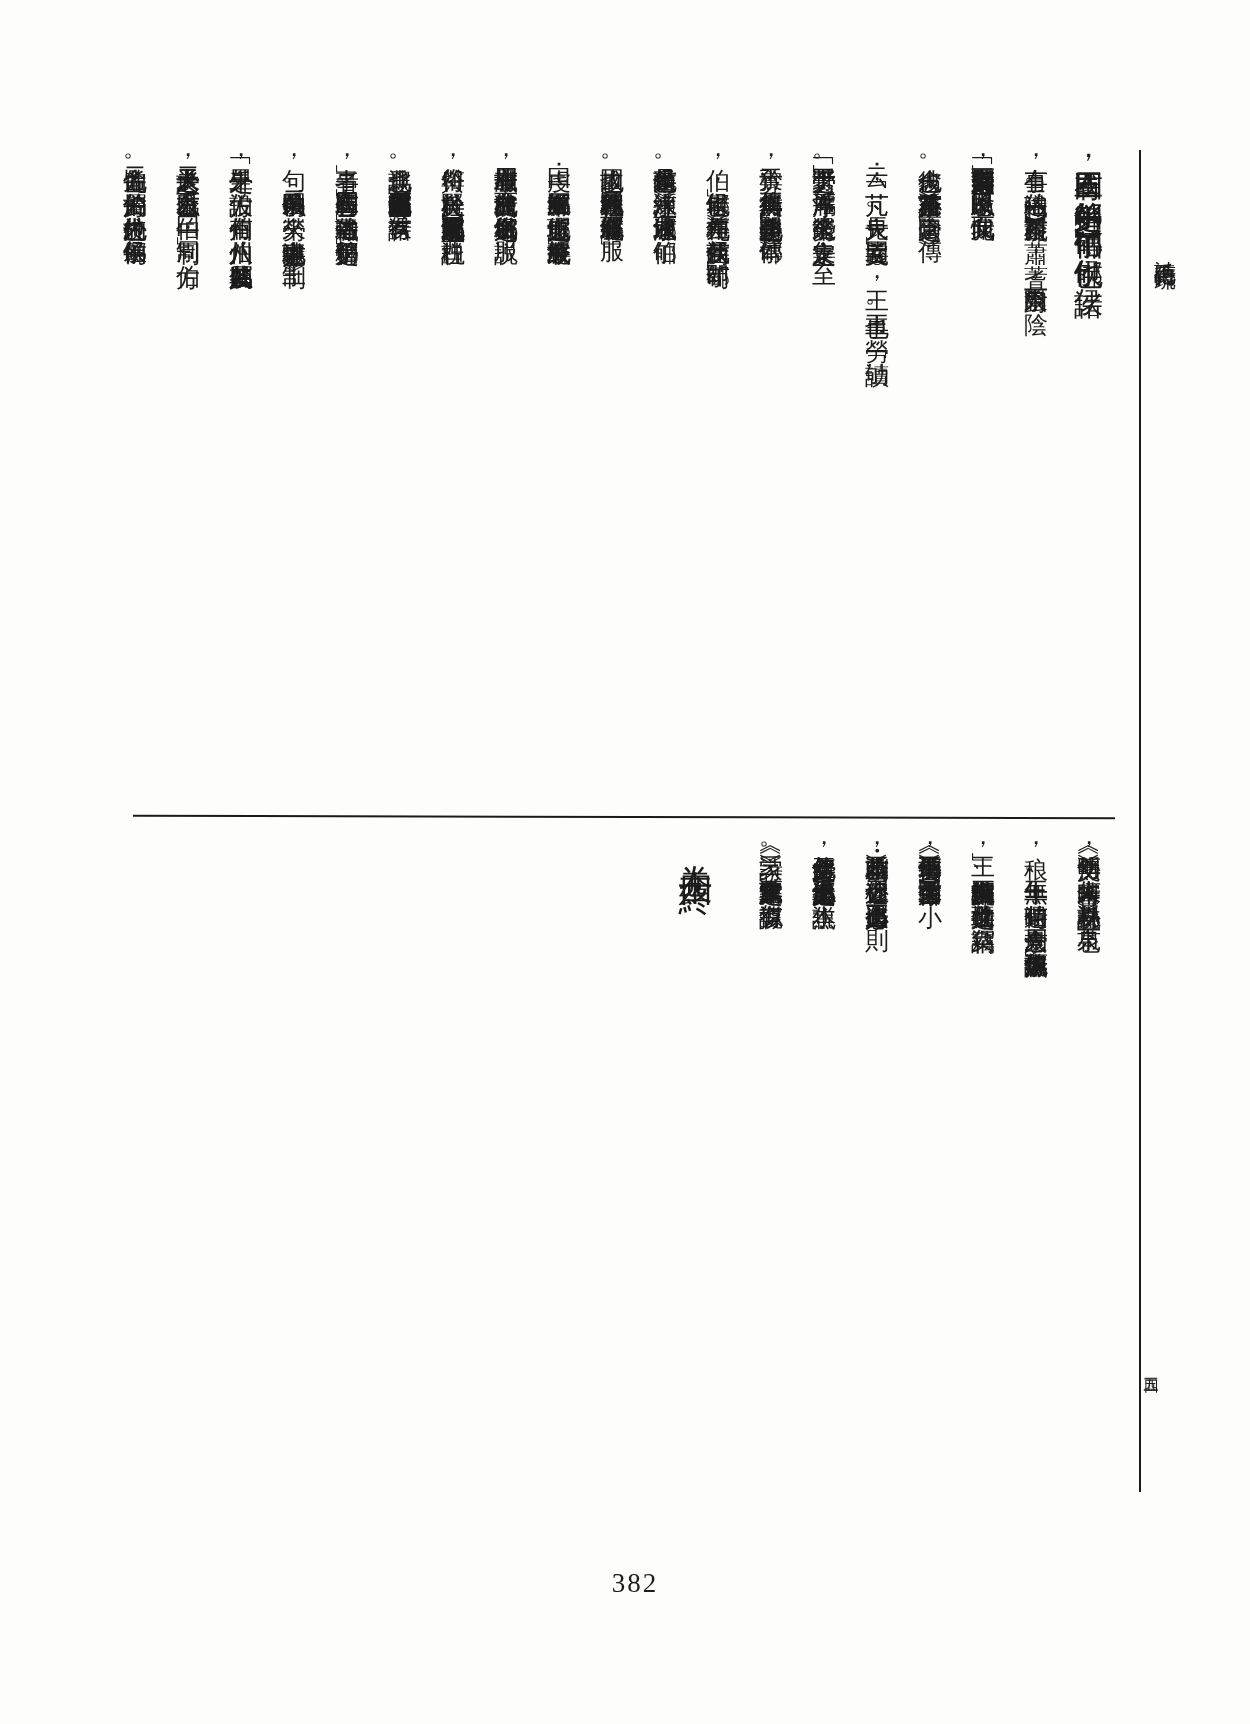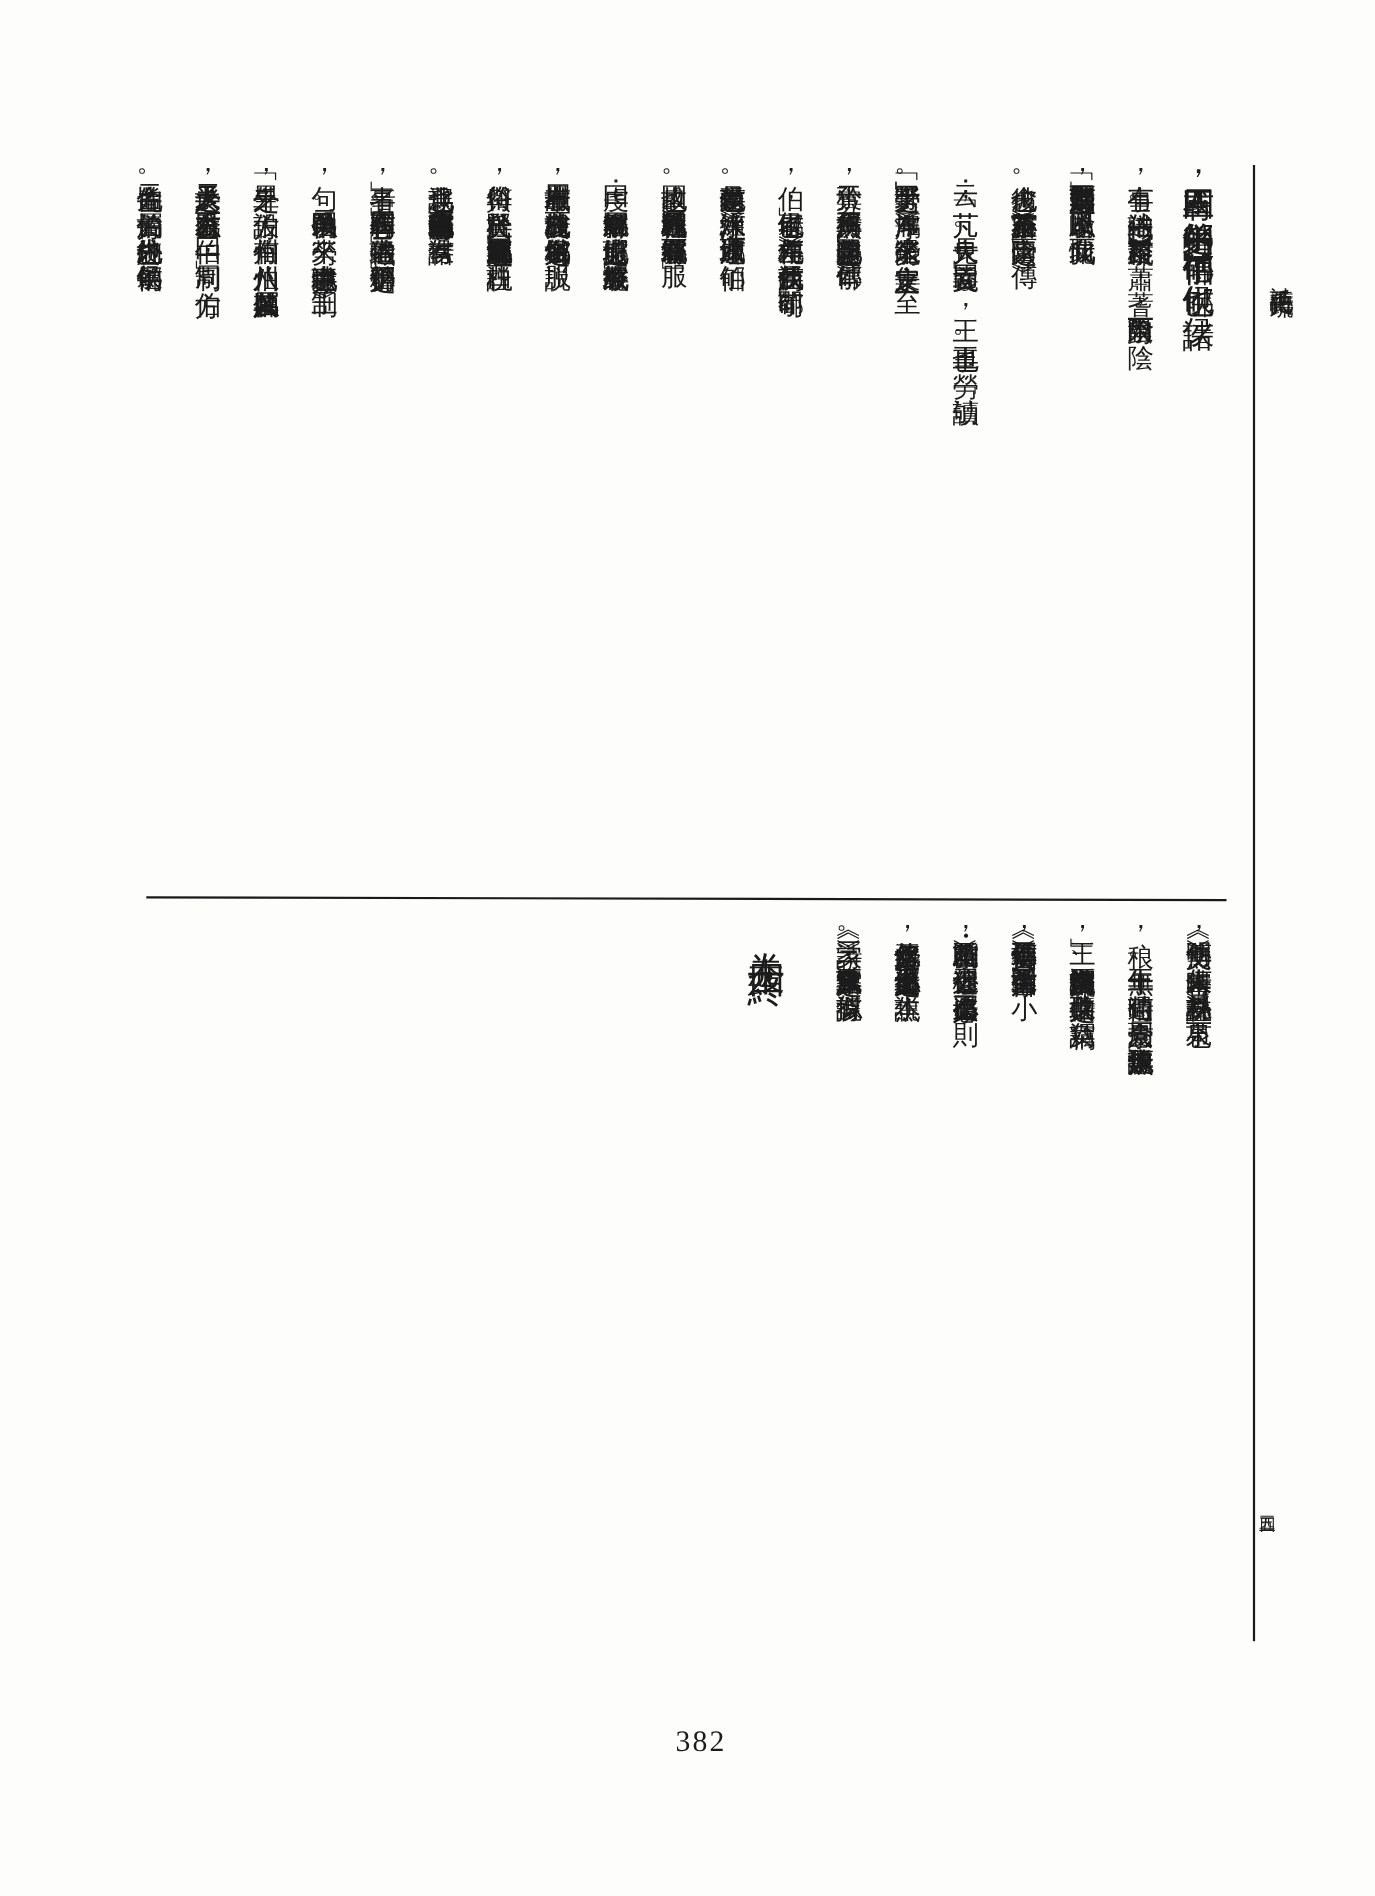--- a/index.html
+++ b/index.html
@@ -49,22 +49,22 @@
     letter-spacing:6px;
     line-height:58px;
     padding-block-start:20px;
   }
   .divider{
     position:absolute;left:133px;top:816px;
     width:982px;height:2px;background:#1a1a1a;
     transform:rotate(0.15deg);
   }
   .footer-page{
-    position:absolute;top:1568px;left:614px;width:80px;
-    font-size:27px;letter-spacing:2px;
+    position:absolute;top:1568px;left:595px;width:80px;
+    text-align:center;font-size:27px;letter-spacing:2px;
     font-family:"Liberation Serif","DejaVu Serif",serif;
   }
 </style>
 </head>
 <body>
 
 <div class="vtext header-title">詩毛氏傳疏</div>
 
 <div class="vrule"></div>
 

